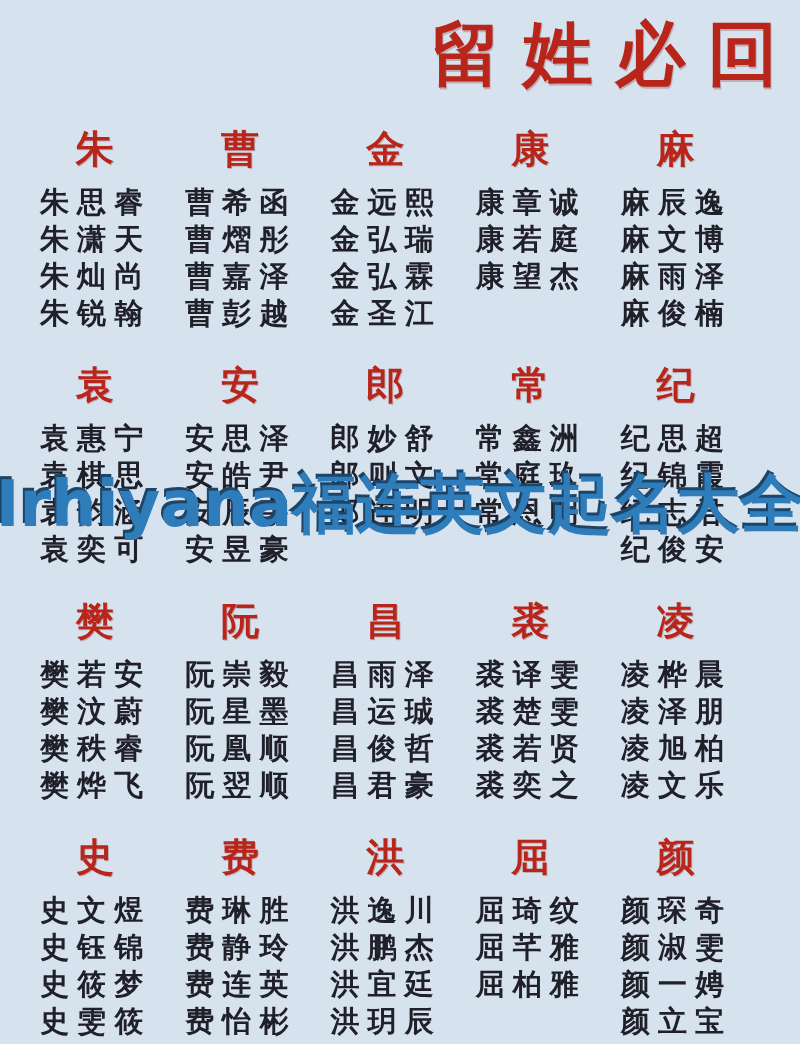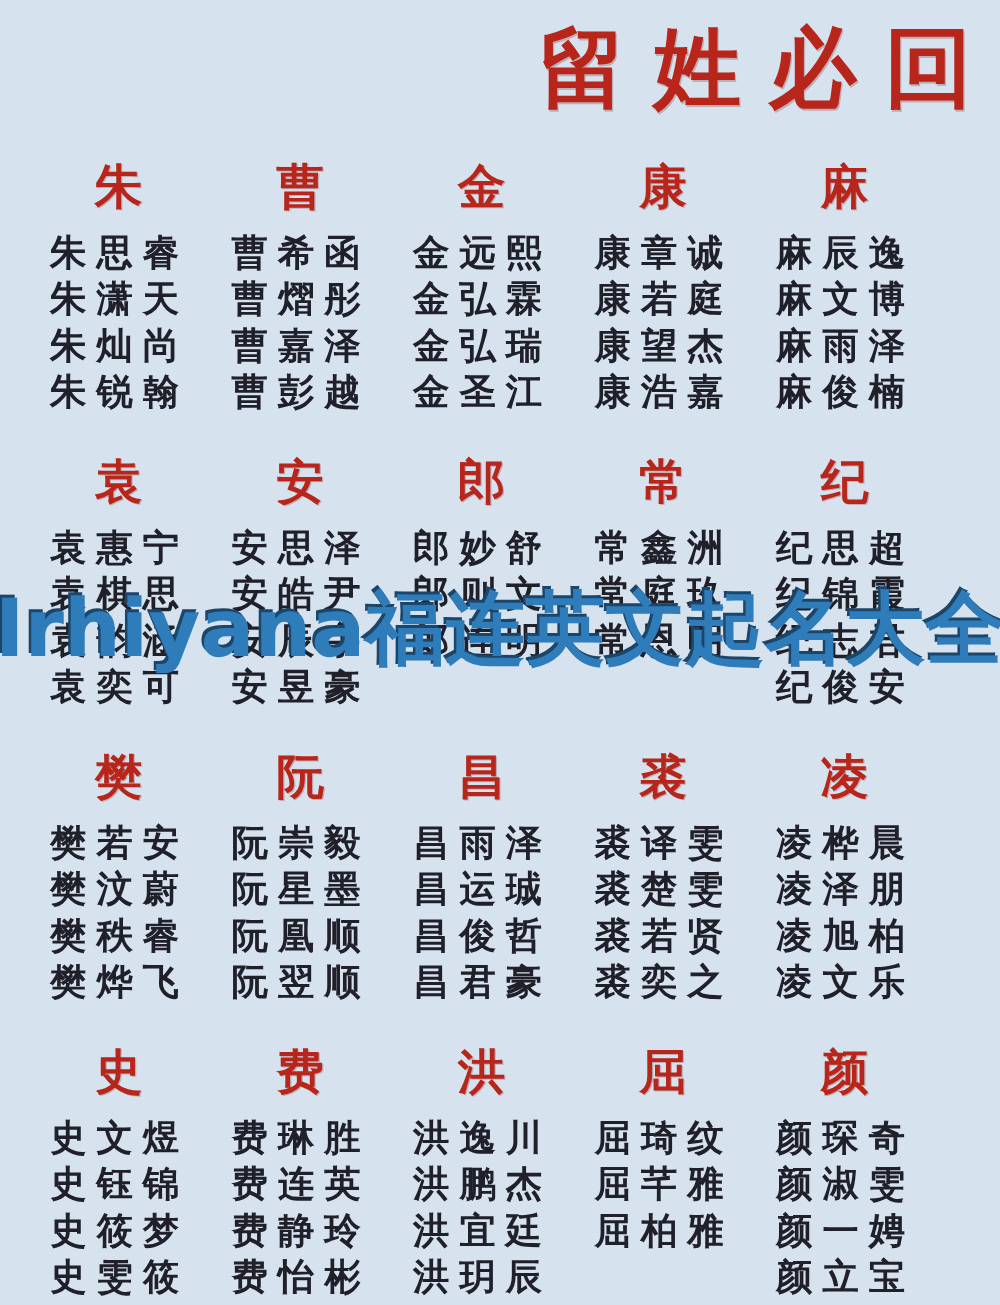--- a/index.html
+++ b/index.html
@@ -78,30 +78,29 @@
   <div class="group">
     <div class="surname">曹</div>
     <div class="nm">曹希函</div>
     <div class="nm">曹熠彤</div>
     <div class="nm">曹嘉泽</div>
     <div class="nm">曹彭越</div>
   </div>
   <div class="group">
     <div class="surname">金</div>
     <div class="nm">金远熙</div>
+    <div class="nm">金弘瑞</div>
     <div class="nm">金弘霖</div>
-    <div class="nm">金弘瑞</div>
     <div class="nm">金圣江</div>
   </div>
   <div class="group">
     <div class="surname">康</div>
     <div class="nm">康章诚</div>
     <div class="nm">康若庭</div>
     <div class="nm">康望杰</div>
-    <div class="nm">康浩嘉</div>
   </div>
   <div class="group">
     <div class="surname">麻</div>
     <div class="nm">麻辰逸</div>
     <div class="nm">麻文博</div>
     <div class="nm">麻雨泽</div>
     <div class="nm">麻俊楠</div>
   </div>
 </div>
 
@@ -183,22 +182,22 @@
   <div class="group">
     <div class="surname">史</div>
     <div class="nm">史文煜</div>
     <div class="nm">史钰锦</div>
     <div class="nm">史筱梦</div>
     <div class="nm">史雯筱</div>
   </div>
   <div class="group">
     <div class="surname">费</div>
     <div class="nm">费琳胜</div>
+    <div class="nm">费静玲</div>
     <div class="nm">费连英</div>
-    <div class="nm">费静玲</div>
     <div class="nm">费怡彬</div>
   </div>
   <div class="group">
     <div class="surname">洪</div>
     <div class="nm">洪逸川</div>
     <div class="nm">洪鹏杰</div>
     <div class="nm">洪宜廷</div>
     <div class="nm">洪玥辰</div>
   </div>
   <div class="group">

